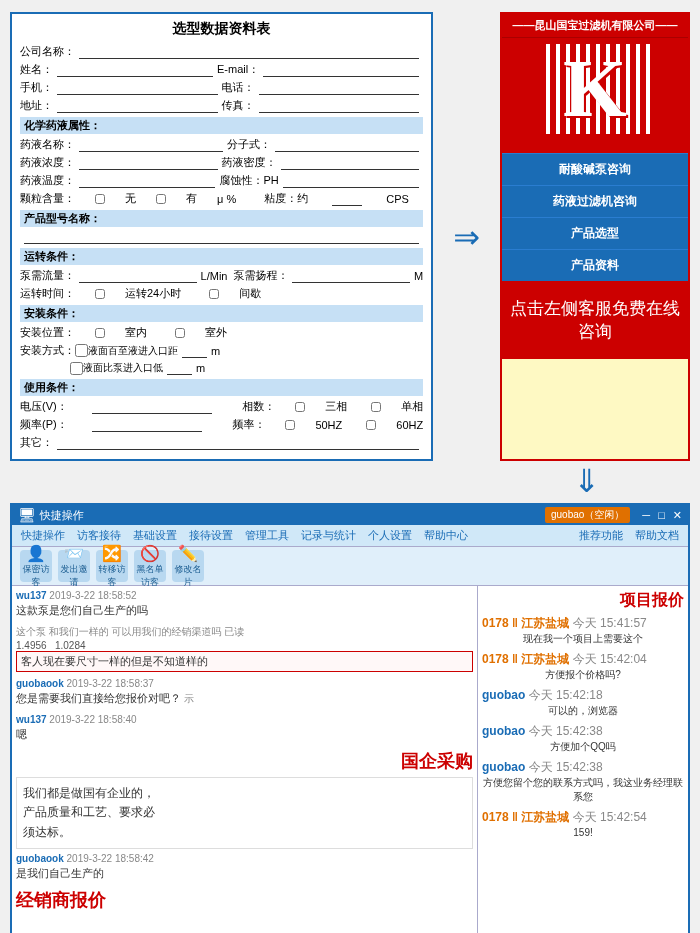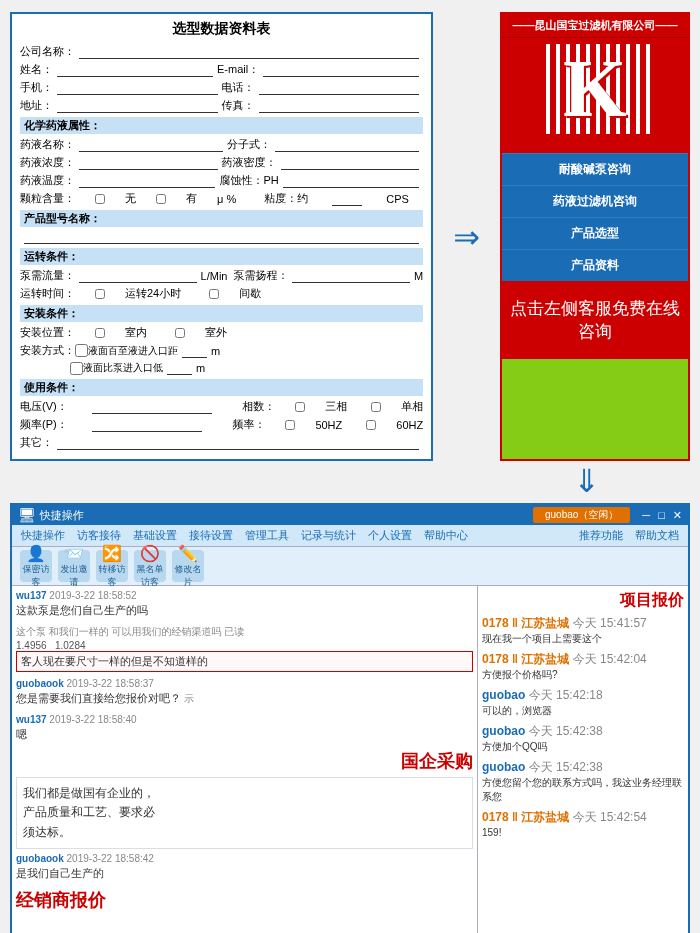--- a/index.html
+++ b/index.html
@@ -69,21 +69,21 @@
     }
     .checkbox-row input[type=checkbox] {
       width: 10px; height: 10px;
     }
 
     
     .company-card {
       width: 190px;
       flex-shrink: 0;
       border: 2px solid #c00;
-      background: #84cc16;
+      background: #fef9c3;
       display: flex;
       flex-direction: column;
       align-items: flex-end;
       padding: 0;
     }
     .company-card .company-header {
       background: #cc0000;
       color: #fff;
       font-size: 11px;
       font-weight: bold;
@@ -259,21 +259,21 @@
     }
     .chat-right-msg {
       margin-bottom: 5px;
       font-size: 10px;
     }
     .chat-right-msg .meta {
       color: #888; font-size: 12px;
     }
     .chat-right-msg .meta .name-orange { color: #e07000; font-weight: bold; }
     .chat-right-msg .meta .name-blue { color: #1a6cb5; font-weight: bold; }
-    .chat-right-msg .bubble { color: #333; line-height: 1.4; }
+    .chat-right-msg .bubble { color: #333; line-height: 1.4; text-align: center; }
 
     .top-arrow-area {
       display: flex;
       align-items: center;
       justify-content: center;
       padding: 0 10px;
     }
   </style>
 </head>
 <body>
@@ -444,21 +444,21 @@
 <div class="arrow-down-container">
   <span class="arrow-down">⇓</span>
 </div>
 
 <div class="chat-window">
 
   <div class="chat-titlebar">
     <span style="font-size:14px;">🖥</span>
     <span>快捷操作</span>
     <span style="flex:1;"></span>
-    <span style="background:#e07000;padding:1px 12px;border-radius:2px;font-size:10px;">guobao（空闲）</span>
+    <span style="background:#e07000;padding:1px 6px;border-radius:2px;font-size:10px;">guobao（空闲）</span>
     <span style="margin-left:8px;cursor:pointer;">─</span>
     <span style="margin-left:4px;cursor:pointer;">□</span>
     <span style="margin-left:4px;cursor:pointer;">✕</span>
   </div>
 
   <div class="chat-menubar">
     <span>快捷操作</span>
     <span>访客接待</span>
     <span>基础设置</span>
     <span>接待设置</span>

